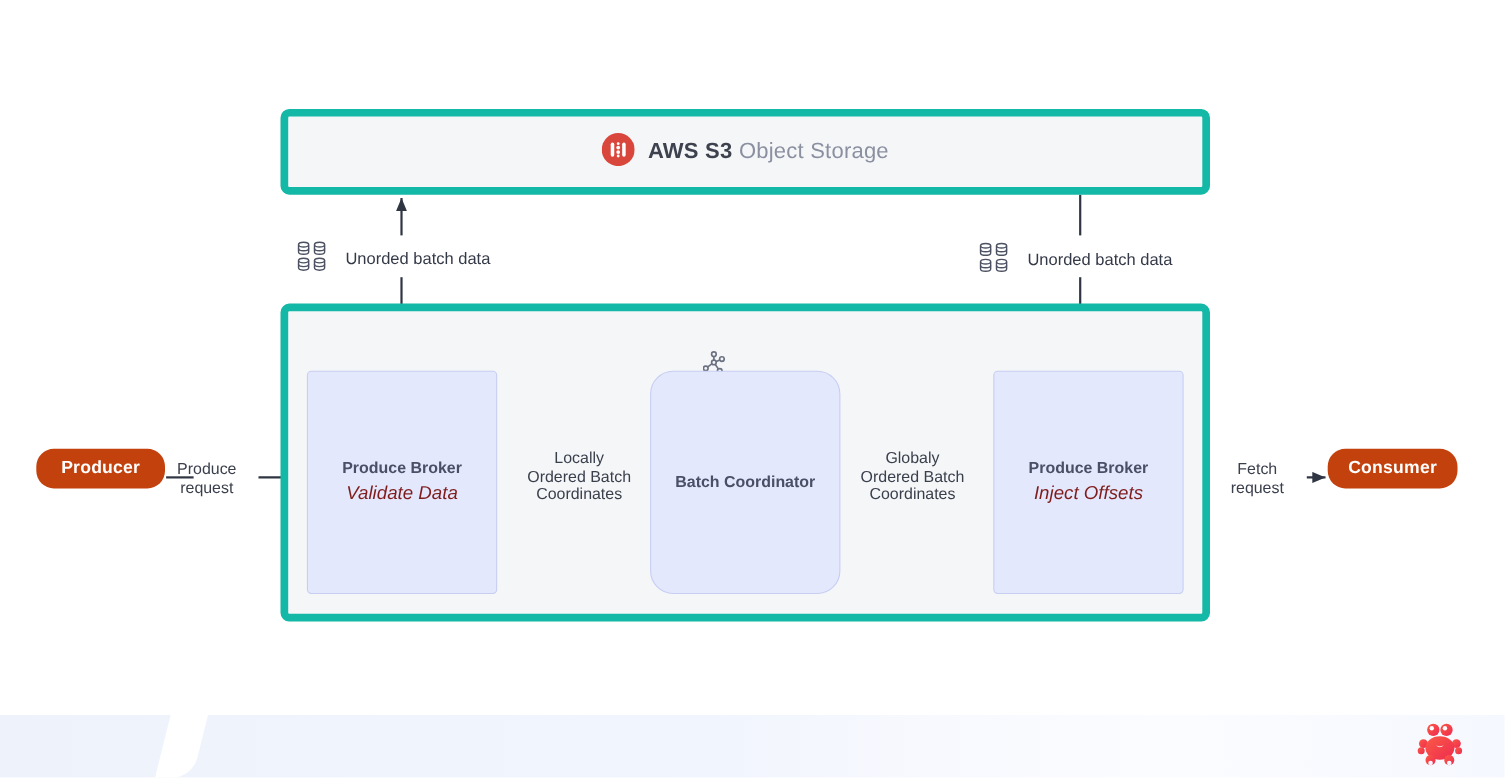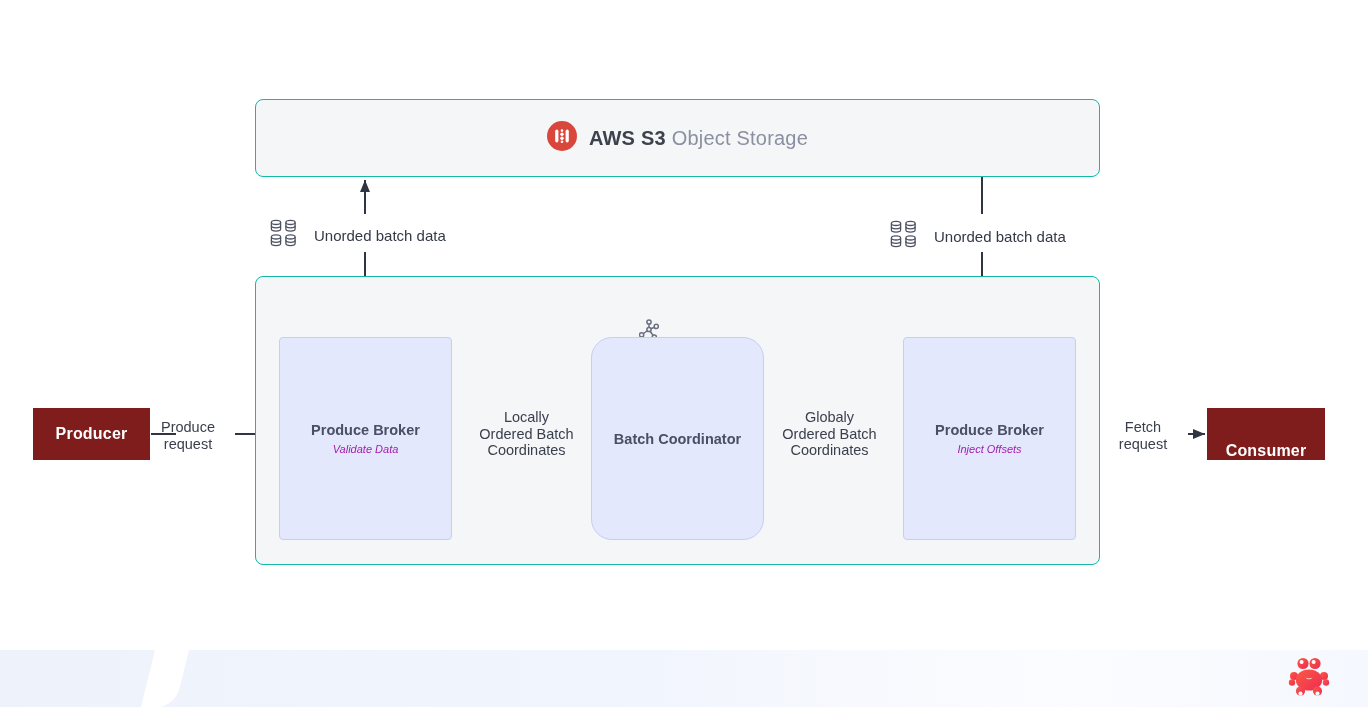--- a/index.html
+++ b/index.html
@@ -5,53 +5,53 @@
   * { margin:0; padding:0; box-sizing:border-box; }
   html,body { background:#ffffff; }
   .canvas {
     position:relative; width:1368px; height:707px; overflow:hidden;
     background:#ffffff; font-family:"Liberation Sans", sans-serif;
   }
   svg.arrow-layer { position:absolute; inset:0; pointer-events:none; }
 
   
   .panel {
-    position:absolute; background:#f5f6f8; border:1px solid #14b8a6; border-radius:8px;
+    position:absolute; background:#f5f6f8; border:7px solid #14b8a6; border-radius:8px;
   }
   .s3-panel { left:255px; top:99px; width:845px; height:78px;
     display:flex; align-items:center; justify-content:center; gap:12px; }
   .s3-title { font-size:20px; color:#8b90a0; letter-spacing:.2px; }
   .s3-title b { color:#3d424e; font-weight:700; margin-right:6px; }
 
   .cluster-panel { left:255px; top:276px; width:845px; height:289px; }
   .cluster-header {
     position:absolute; left:255px; top:299px; width:845px;
     display:flex; align-items:center; justify-content:center; gap:9px;
   }
   .cluster-header .txt { font-size:15px; font-weight:400; color:#4c1d95;margin-top:48px; }
 
   
   .node {
     position:absolute; top:337px; width:173px; height:203px;
     background:#e4e8fc; border:1px solid #c7cef2; border-radius:4px;
     display:flex; flex-direction:column; align-items:center; justify-content:center; gap:5px;
   }
   .node .title { font-size:14.5px; font-weight:600; color:#4a4e66; }
-  .node .subtitle { font-size:11px; font-style:italic; color:#a21caf; }
+  .node .subtitle { font-size:17px; font-style:italic; color:#7f1d1d; }
   .node .subtitle:empty { display:none; }
   .node-1 { left:279px; } .node-2 { left:591px;border-radius:21px; } .node-3 { left:903px; }
 
   
   .endpoint {
-    position:absolute; top:408px; height:52px; background:#7f1d1d; border-radius:0;
+    position:absolute; top:408px; height:36px; background:#c2410c; border-radius:16px;
     display:flex; align-items:center; justify-content:center;
     color:#ffffff; font-weight:700; font-size:16px; letter-spacing:.2px;
   }
   .endpoint-producer { left:33px; width:117px; }
-  .endpoint-consumer { left:1207px; width:118px;align-items:flex-end; }
+  .endpoint-consumer { left:1207px; width:118px; }
 
   
   .edge-label {
     position:absolute; text-align:center; white-space:pre-line;
     font-size:14.5px; line-height:16.5px; color:#3a3f4c;
   }
   .lbl-produce  { left:144px;  top:419px; width:88px; }
   .lbl-locally  { left:468px;  top:409px; width:117px; }
   .lbl-globally { left:771px;  top:409px; width:117px; }
   .lbl-fetch    { left:1103px; top:419px; width:80px; }

